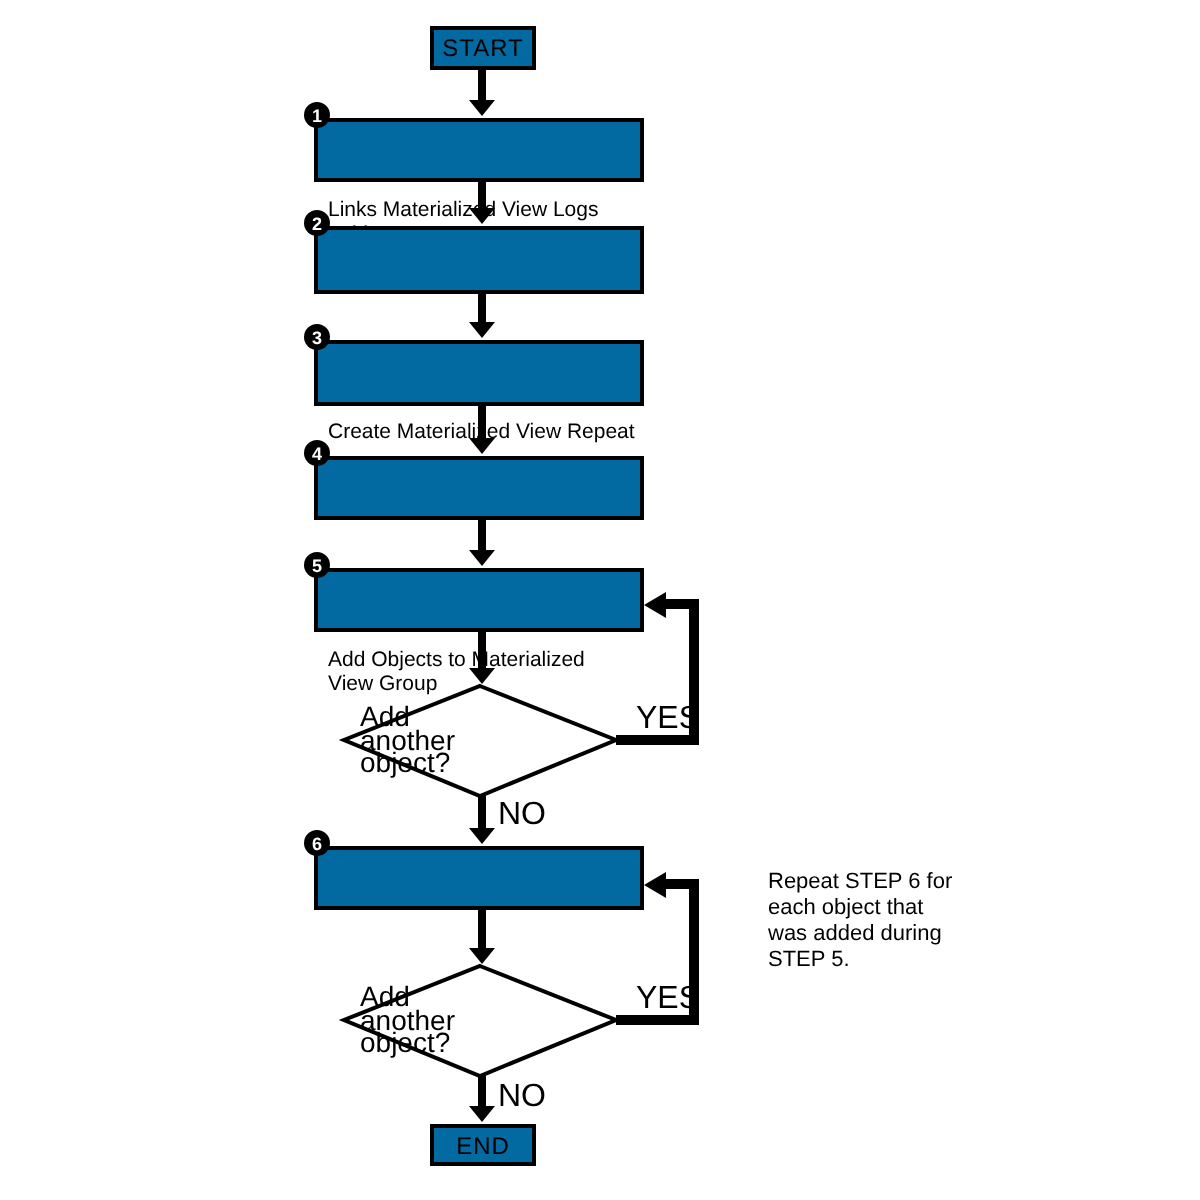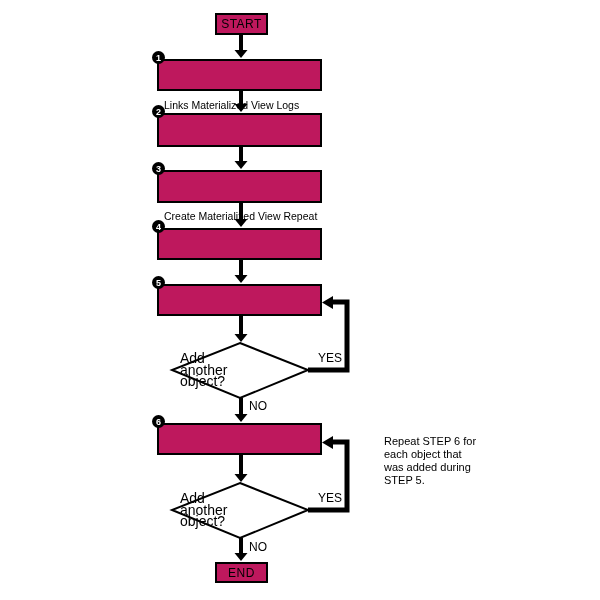--- a/index.html
+++ b/index.html
@@ -1,30 +1,30 @@
 <!DOCTYPE html>
 <html><head>
 <meta charset="utf-8">
 <style>
   * { margin:0; padding:0; box-sizing:border-box; }
   html,body { width:600px; height:600px; background:#ffffff; }
   body { font-family:"Liberation Sans", sans-serif; color:#000; }
   .canvas { position:relative; width:600px; height:600px; background:#fff; overflow:hidden; }
   svg.connectors { position:absolute; left:0; top:0; width:600px; height:600px; }
-  .node { position:absolute; background:#be185d; border:2px solid #000; }
+  .node { position:absolute; background:#0369a1; border:2px solid #000; }
   .terminal { display:flex; align-items:center; justify-content:center;
               font-size:12px; letter-spacing:0.5px; }
   .step-box { font-size:10.5px; line-height:12px; padding:2px 2px 0 5px;
               white-space:pre; }
   .badge { position:absolute; left:-7px; top:-10px; width:13px; height:13px;
            background:#000; color:#fff; border-radius:50%; font-size:9px;
            font-weight:bold; display:flex; align-items:center; justify-content:center; }
   .diamond-text { position:absolute; left:180px; width:120px; text-align:left;
                   font-size:14px; line-height:11.5px; white-space:pre-line; }
-  .edge-label { position:absolute; font-size:12px; }
+  .edge-label { position:absolute; font-size:16px; }
   .annotation { position:absolute; left:356px; top:435px; width:130px;
                 font-size:11px; line-height:13px; white-space:pre-line;margin-left:28px; }
 </style>
 </head>
 <body>
 
 <div class="canvas">
 
   <svg class="connectors" viewBox="0 0 600 600" fill="none">
 
@@ -95,20 +95,22 @@
   </div>
   <div class="node step-box" style="left:157px; top:170px; width:165px; height:33px;">
     <span class="badge">3</span>
     <div>Create Materialized View Repeat</div>
   </div>
   <div class="node step-box" style="left:157px; top:228px; width:165px; height:32px;">
     <span class="badge">4</span>
   </div>
   <div class="node step-box" style="left:157px; top:284px; width:165px; height:32px;">
     <span class="badge">5</span>
+    <div>Add Objects to Materialized
+View Group</div>
   </div>
   <div class="node step-box" style="left:157px; top:423px; width:165px; height:32px;">
     <span class="badge">6</span>
   </div>
 
   <div class="diamond-text" style="top:353px;">Add
 another
 object?</div>
   <div class="diamond-text" style="top:493px;">Add
 another

